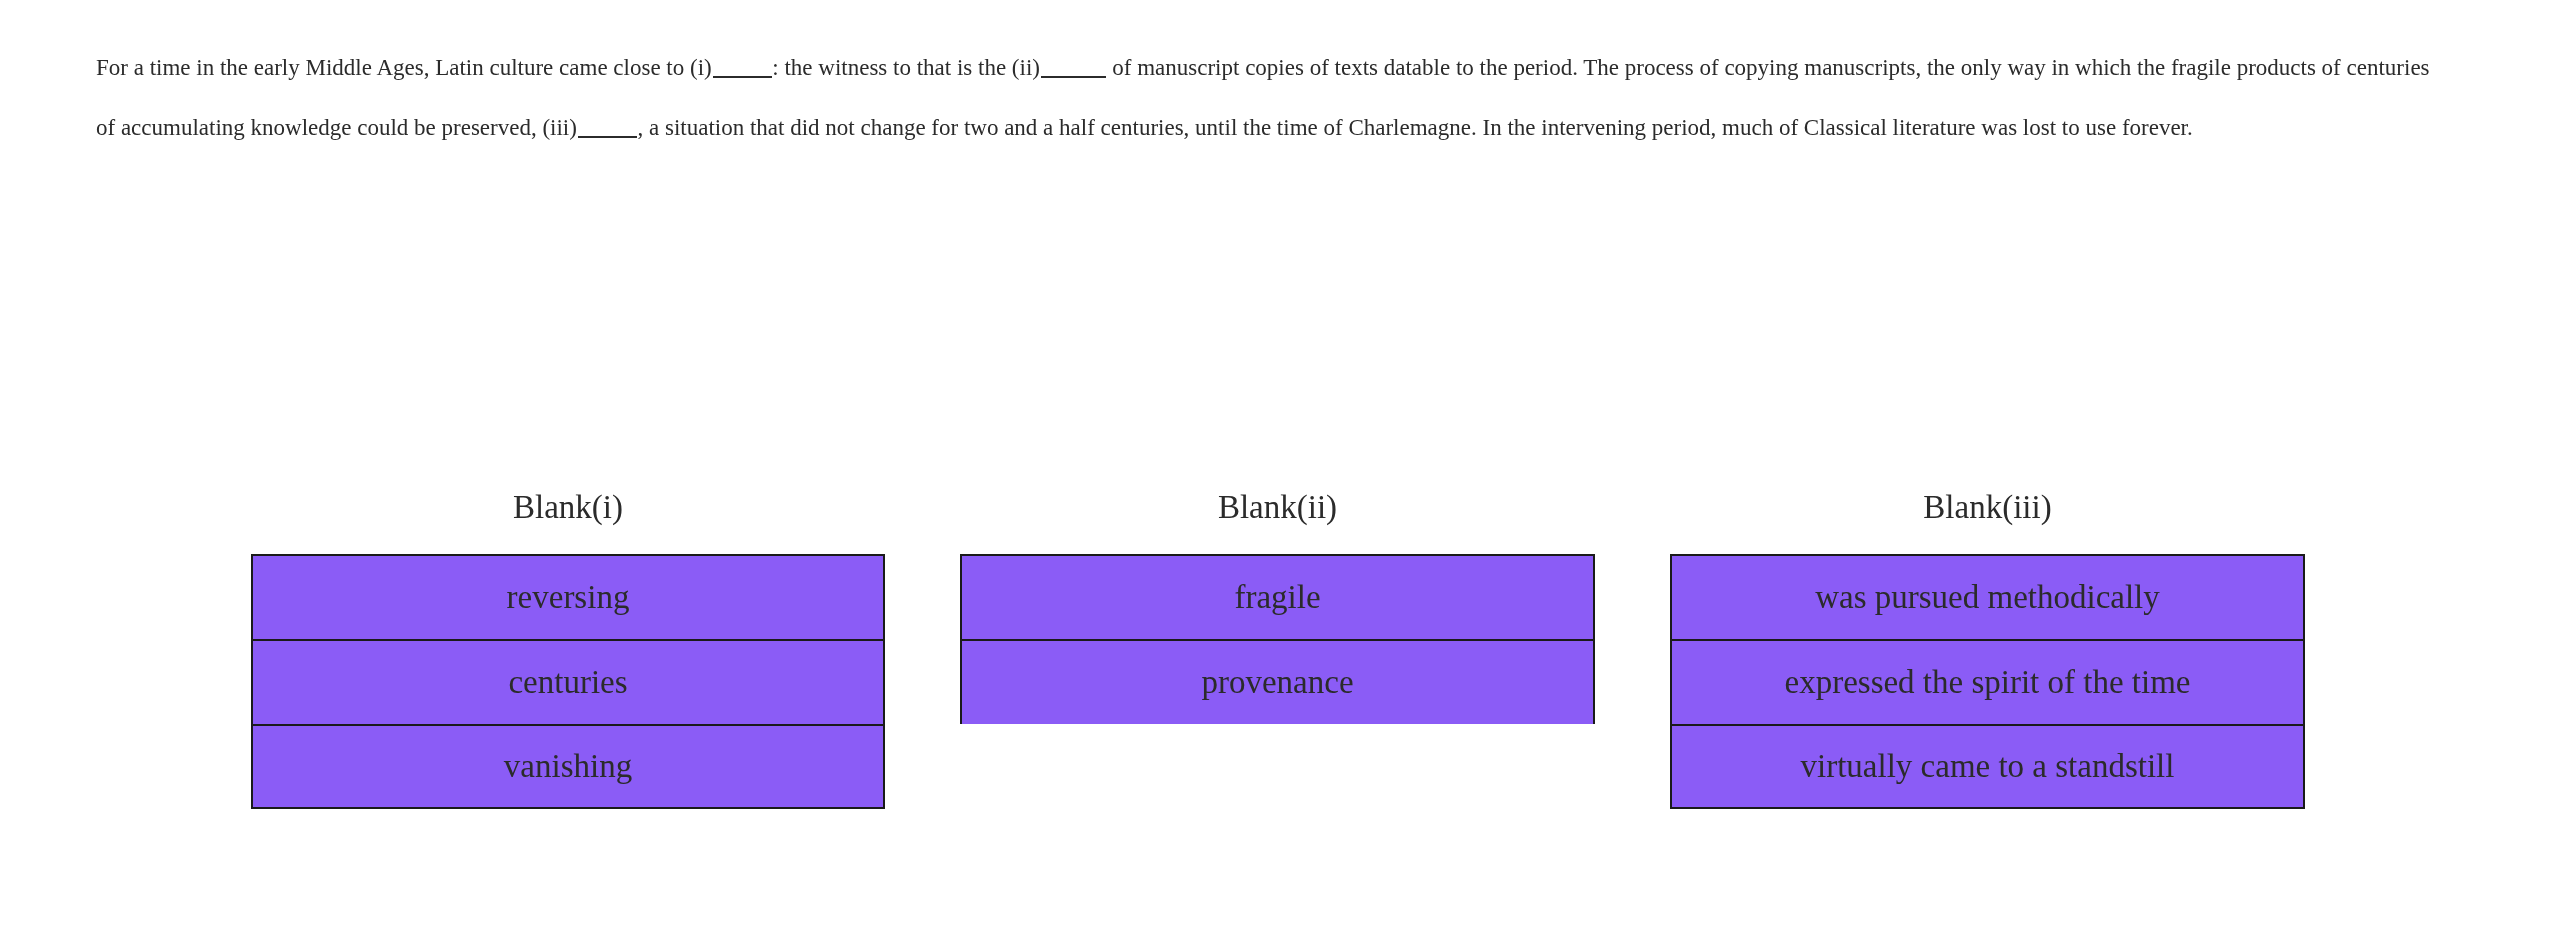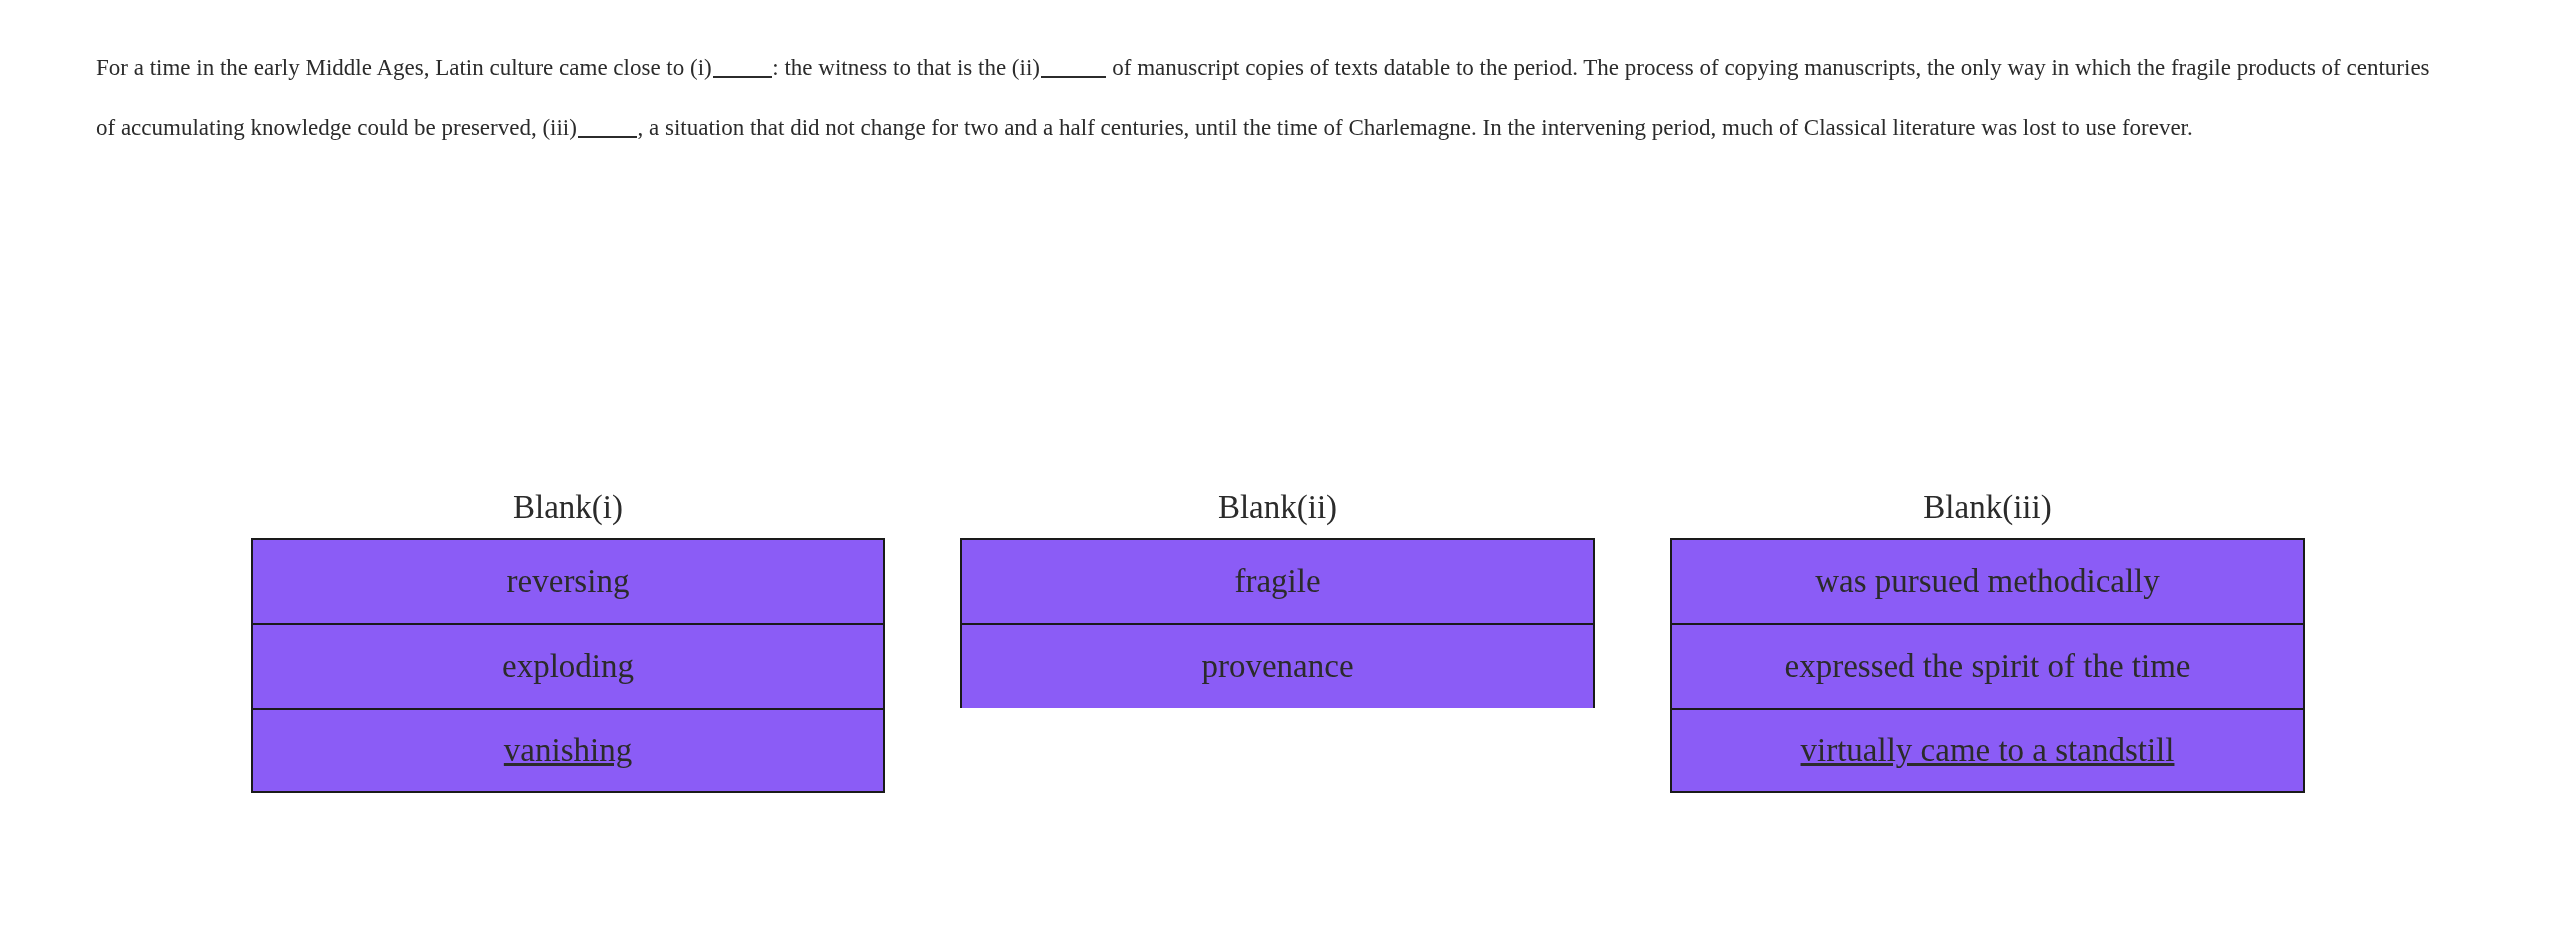--- a/index.html
+++ b/index.html
@@ -57,57 +57,56 @@
   }
   .answer-column.col-0 { left: 251px;  width: 634px; }
   .answer-column.col-1 { left: 960px; width: 635px; }
   .answer-column.col-2 { left: 1670px; width: 635px; }
 
   .column-header {
     text-align: center;
     font-size: 33px;
     line-height: 41px;
     color: #2b2b2b;
-    margin-bottom: 10px;
+    margin-bottom: 26px;
     height: 41px;
   }
 
   .option-box {
     box-sizing: border-box;
     border: 2.5px solid #1a1a1a;
     border-bottom-width: 0;
     height: 85px;
     display: flex;
     align-items: center;
     justify-content: center;
     background: #8b5cf6;
     font-size: 33px;
     color: #2b2b2b;
     overflow: hidden;
     white-space: nowrap;
   }
   .option-box.last {
     border-bottom-width: 2.5px;
-    text-decoration: underline;
   }
 </style>
 </head>
 <body>
 
 <div id="passage">
   <span>For a time in the early Middle Ages, Latin culture came close to (i)</span><span class="blank-line"></span><span>: the witness to that is the (ii)</span><span class="blank-line wide"></span><span> of manuscript copies of texts datable to the period. The process of copying manuscripts, the only way in which the fragile products of centuries of accumulating knowledge could be preserved, (iii)</span><span class="blank-line"></span><span>, a situation that did not change for two and a half centuries, until the time of Charlemagne. In the intervening period, much of Classical literature was lost to use forever.</span>
 </div>
 
 <div id="answer-area">
   <div class="columns">
 
     <div class="answer-column col-0">
       <div class="column-header">Blank(i)</div>
       <div class="option-box">reversing</div>
-      <div class="option-box">exploding</div>
+      <div class="option-box">centuries</div>
       <div class="option-box last">vanishing</div>
     </div>
 
     <div class="answer-column col-1">
       <div class="column-header">Blank(ii)</div>
       <div class="option-box">fragile</div>
       <div class="option-box">provenance</div>
     </div>
 
     <div class="answer-column col-2">

